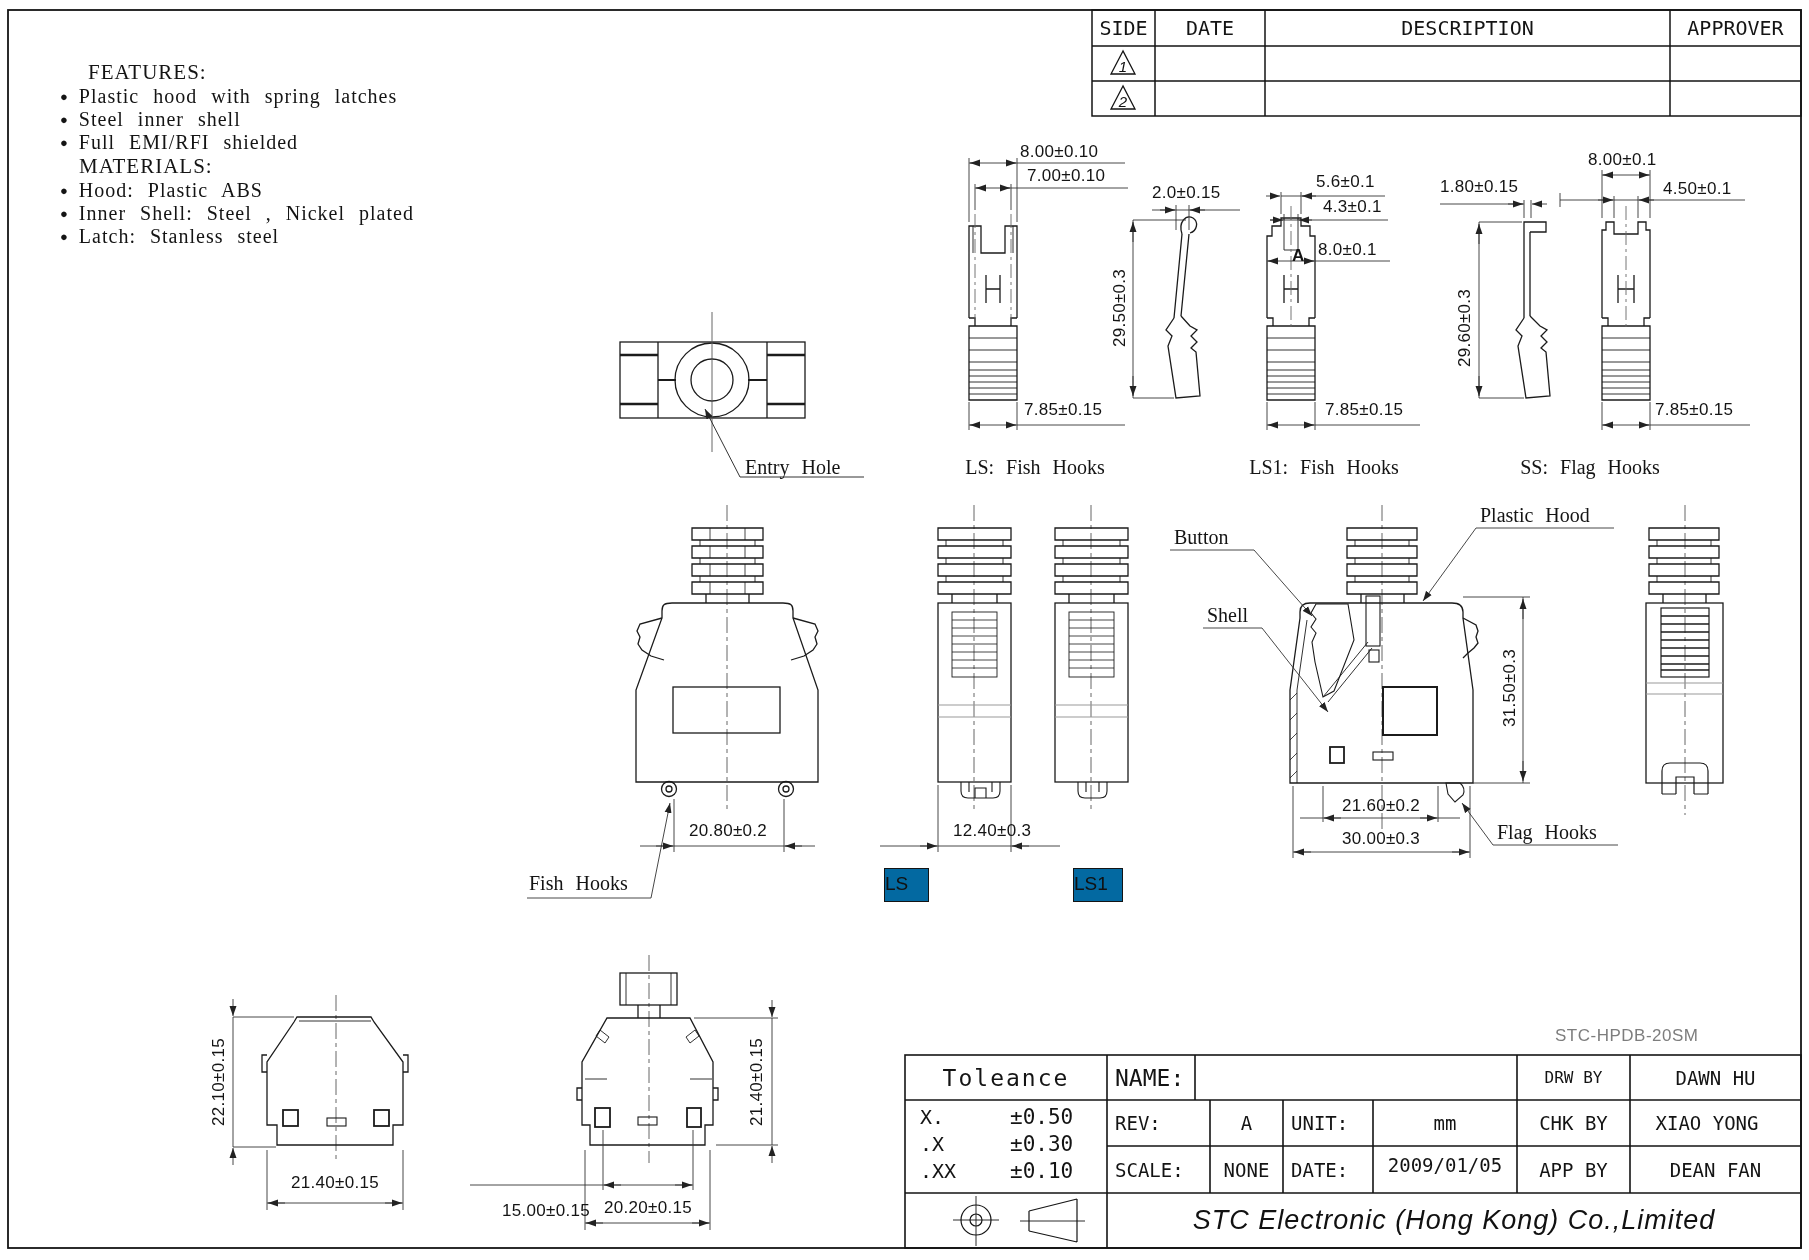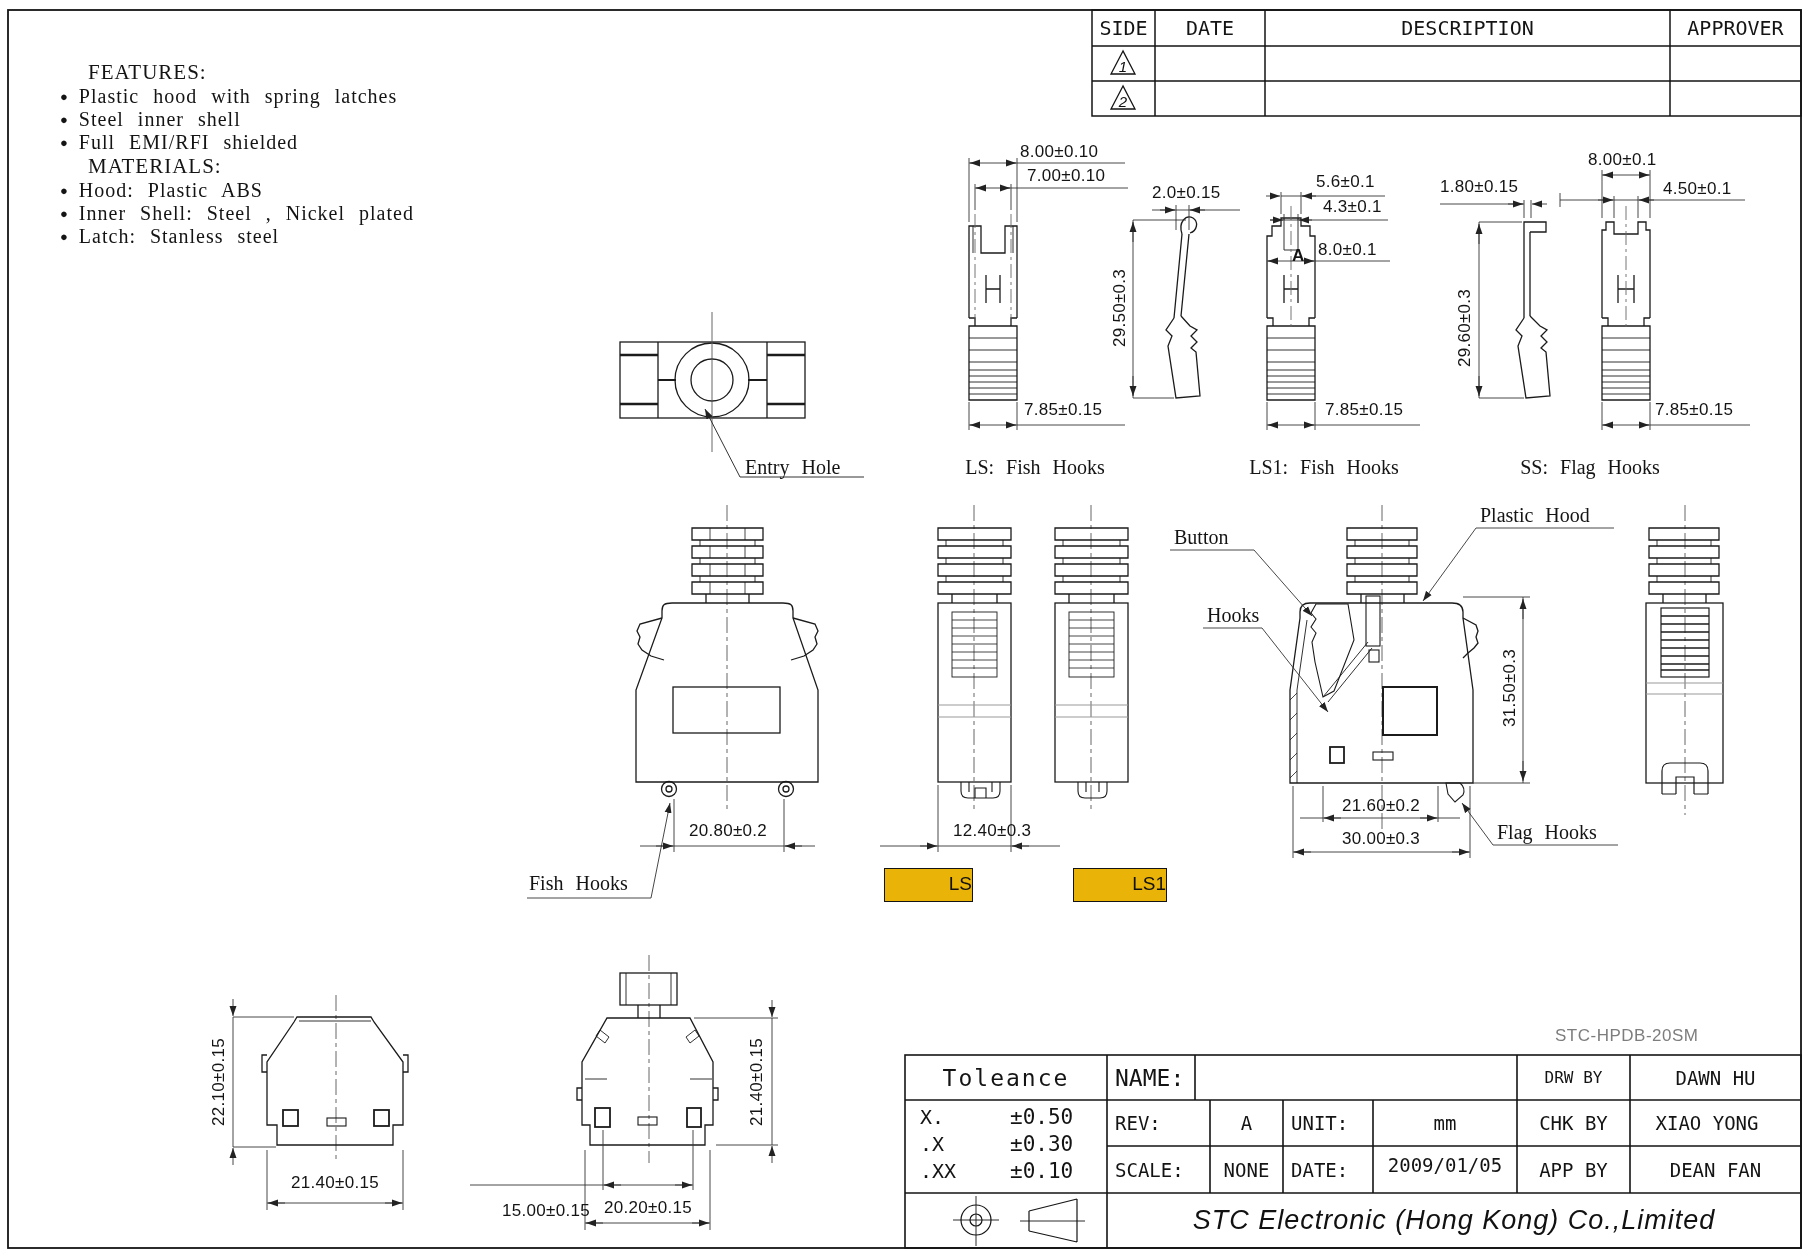--- a/index.html
+++ b/index.html
@@ -8,22 +8,22 @@
   #lineart{position:absolute;left:0;top:0;}
   .abs{position:absolute;white-space:nowrap;}
   .note{font:20px "Liberation Serif",serif;letter-spacing:1px;word-spacing:8px;color:#141414;}
   .note-h{font:21px "Liberation Serif",serif;letter-spacing:1px;color:#141414;}
   .bullet{font-size:13px;vertical-align:2px;margin-right:10px;}
   .lbl{font:20px "Liberation Serif",serif;word-spacing:7px;color:#141414;}
   .dim{font:17px "Liberation Sans",sans-serif;color:#141414;letter-spacing:0.3px;}
   .rot{text-align:center;transform:rotate(-90deg);transform-origin:center center;}
   .cad{font-family:"DejaVu Sans Mono",monospace;color:#141414;}
   .ctr{text-align:center;}
-  .tag-box{border:1.6px solid #141414;text-align:right;font:19px "Liberation Sans",sans-serif;
-           line-height:30px;background:#eab308;padding-left:44px;}
+  .tag-box{border:1.6px solid #141414;text-align:left;font:19px "Liberation Sans",sans-serif;
+           line-height:30px;background:#0369a1;}
   .tb-cell{position:absolute;display:flex;align-items:center;}
   .tb-cell.center{justify-content:center;}
   .tri-num{font:italic 15px "Liberation Sans",sans-serif;text-align:center;}
   .company{font:italic 27px "Liberation Sans",sans-serif;letter-spacing:1px;}
   .partno{font:17px "Liberation Sans",sans-serif;color:#7d7d7d;letter-spacing:0.5px;}
 </style>
 </head>
 <body>
 
 <div id="sheet">
@@ -292,41 +292,41 @@
     <path d="M1029,1211 L1077,1199 M1029,1231 L1077,1242 M1029,1211 V1231 M1077,1199 V1242"></path>
     <path d="M1020,1221 H1085" stroke-width="0.9"></path>
   </g>
 </svg>
 
 <div class="abs" style="left:60px;top:60px;">
   <div class="note-h" style="margin-left:28px;">FEATURES:</div>
   <div class="note"><span class="bullet">●</span><span>Plastic hood with spring latches</span></div>
   <div class="note"><span class="bullet">●</span><span>Steel inner shell</span></div>
   <div class="note"><span class="bullet">●</span><span>Full EMI/RFI shielded</span></div>
-  <div class="note-h" style="margin-left:28px;">MATERIALS:</div>
+  <div class="note-h" style="margin-left:19px;">MATERIALS:</div>
   <div class="note"><span class="bullet">●</span><span>Hood: Plastic ABS</span></div>
   <div class="note"><span class="bullet">●</span><span>Inner Shell: Steel , Nickel plated</span></div>
   <div class="note"><span class="bullet">●</span><span>Latch: Stanless steel</span></div>
 </div>
 
 <div class="abs cad ctr" style="left:1092px;top:16px;width:63px;font-size:20px;">SIDE</div>
 <div class="abs cad ctr" style="left:1155px;top:16px;width:110px;font-size:20px;">DATE</div>
 <div class="abs cad ctr" style="left:1265px;top:16px;width:405px;font-size:20px;">DESCRIPTION</div>
 <div class="abs cad ctr" style="left:1670px;top:16px;width:131px;font-size:20px;">APPROVER</div>
 <div class="abs tri-num" style="left:1115px;top:58px;width:16px;">1</div>
 <div class="abs tri-num" style="left:1115px;top:93px;width:16px;">2</div>
 
 <div class="abs lbl" style="left:745px;top:456px;">Entry Hole</div>
 <div class="abs lbl ctr" style="left:935px;top:456px;width:200px;">LS: Fish Hooks</div>
 <div class="abs lbl ctr" style="left:1224px;top:456px;width:200px;">LS1: Fish Hooks</div>
 <div class="abs lbl ctr" style="left:1490px;top:456px;width:200px;">SS: Flag Hooks</div>
 <div class="abs lbl" style="left:529px;top:872px;">Fish Hooks</div>
 <div class="abs lbl" style="left:1497px;top:821px;">Flag Hooks</div>
 <div class="abs lbl" style="left:1174px;top:526px;">Button</div>
-<div class="abs lbl" style="left:1207px;top:604px;">Hooks</div>
+<div class="abs lbl" style="left:1207px;top:604px;">Shell</div>
 <div class="abs lbl" style="left:1480px;top:504px;">Plastic Hood</div>
 <div class="abs tag-box" style="left:884px;top:868px;width:43px;height:32px;">LS</div>
 <div class="abs tag-box" style="left:1073px;top:868px;width:48px;height:32px;">LS1</div>
 <div class="abs dim" style="left:1292px;top:246px;font-weight:bold;">A</div>
 
 <div class="abs dim" style="left:1020px;top:142px;">8.00±0.10</div>
 <div class="abs dim" style="left:1027px;top:166px;">7.00±0.10</div>
 <div class="abs dim" style="left:1152px;top:183px;">2.0±0.15</div>
 <div class="abs dim rot" style="left:1075px;top:298px;width:90px;">29.50±0.3</div>
 <div class="abs dim" style="left:1024px;top:400px;">7.85±0.15</div>

